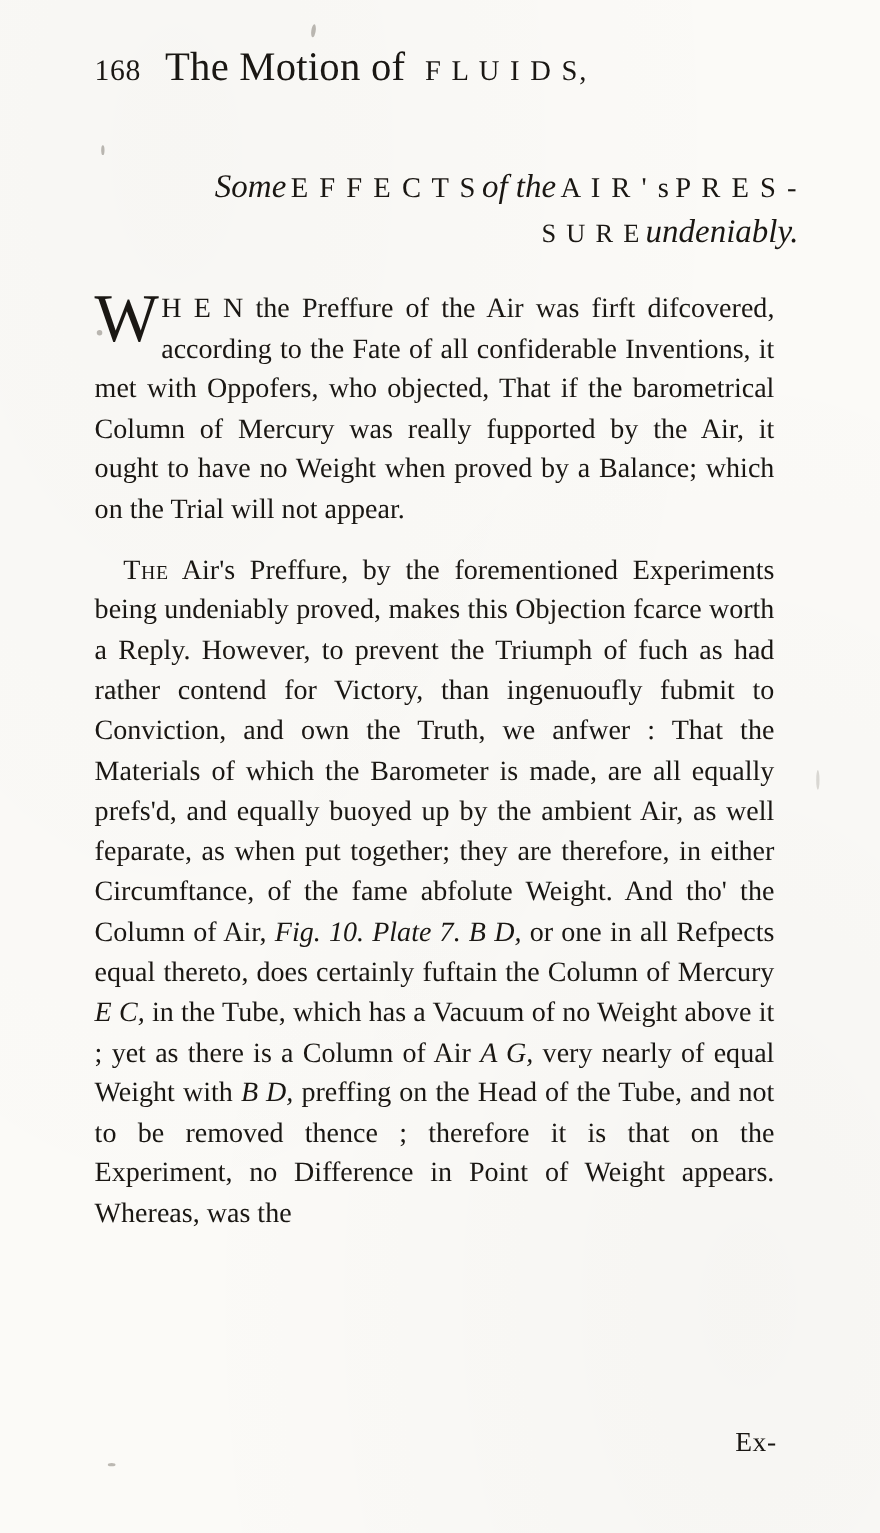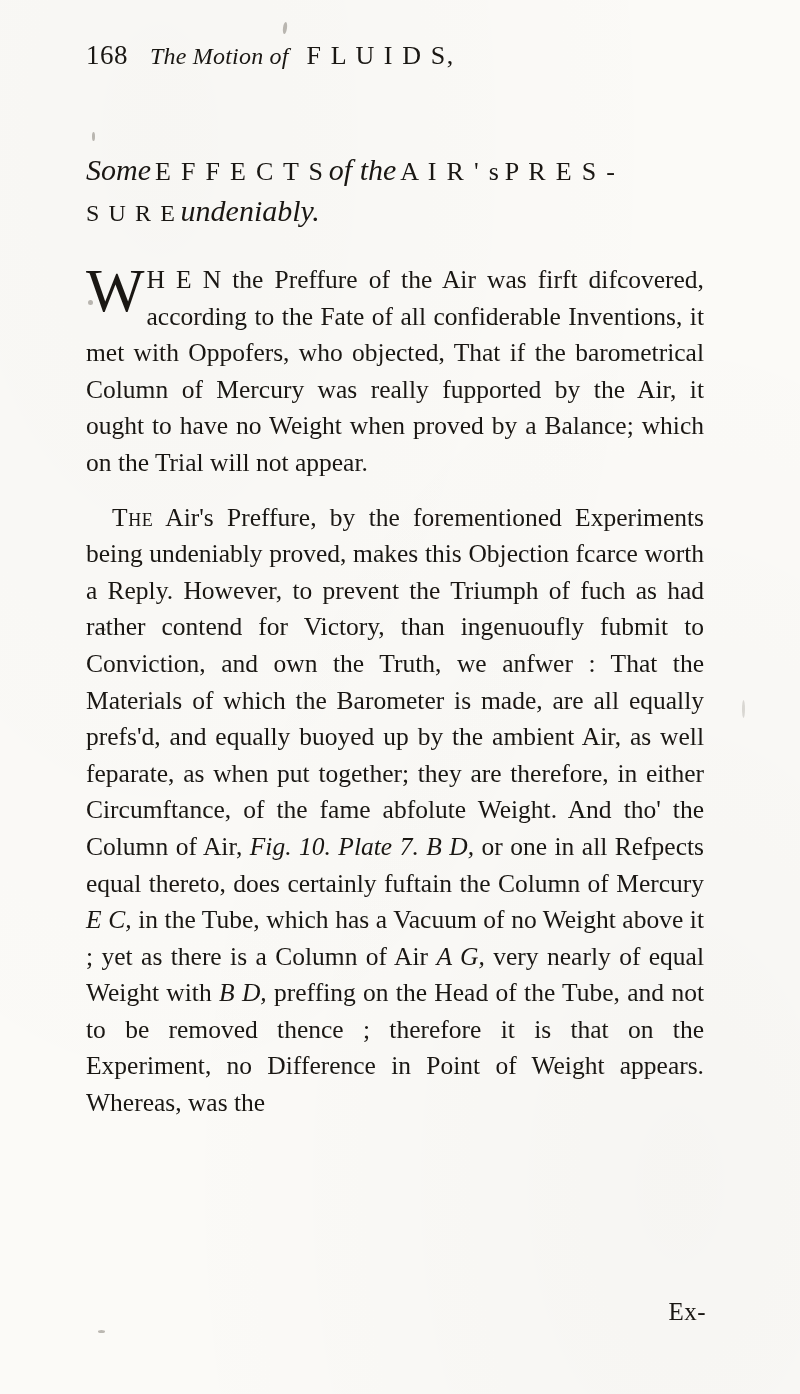--- a/index.html
+++ b/index.html
@@ -39,36 +39,35 @@
     display: flex;
     align-items: baseline;
     white-space: nowrap;
   }
   .runhead .folio {
     font-size: 27px;
     letter-spacing: 0.5px;
     margin-right: 22px;
   }
   .runhead .rh-italic {
-    font-style: italic;
-    font-size: 24px;
+    font-size: 37px;
     letter-spacing: 0.2px;
   }
   .runhead .rh-caps {
     font-size: 26px;
     letter-spacing: 1.6px;
     margin-left: 18px;
   }
   
   .heading {
     position: absolute;
     top: 150px;
-    left: 0;
+    left: 12px;
     width: 628px;
-    text-align: left;
+    text-align: right;
     line-height: 1.36;
   }
   .heading .line1,
   .heading .line2 {
     white-space: nowrap;
   }
   .h-italic {
     font-style: italic;
     font-size: 30px;
   }

